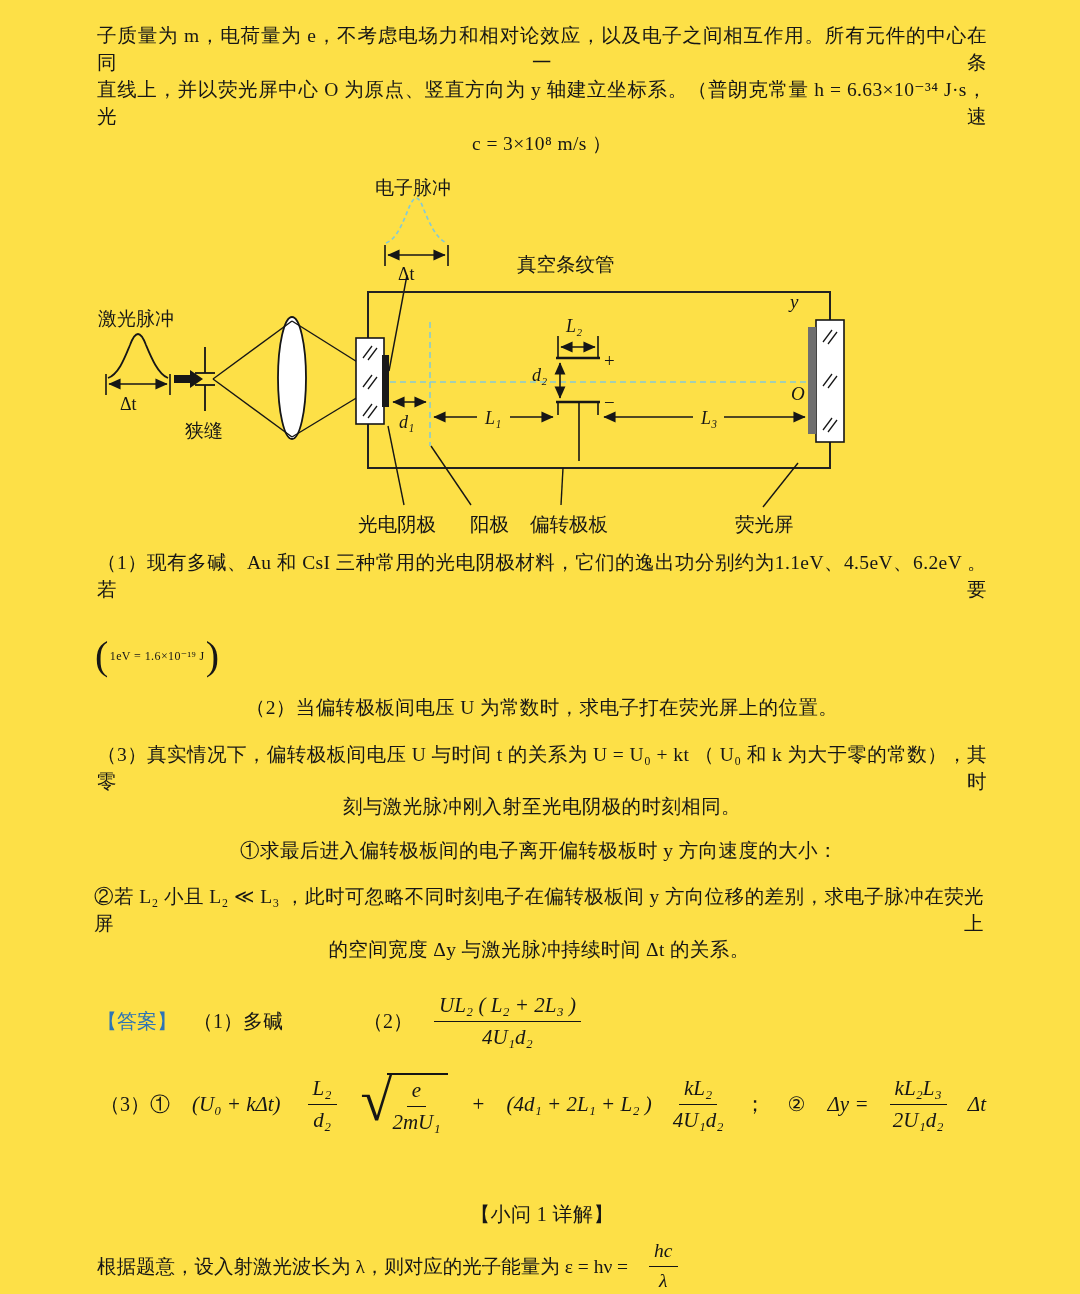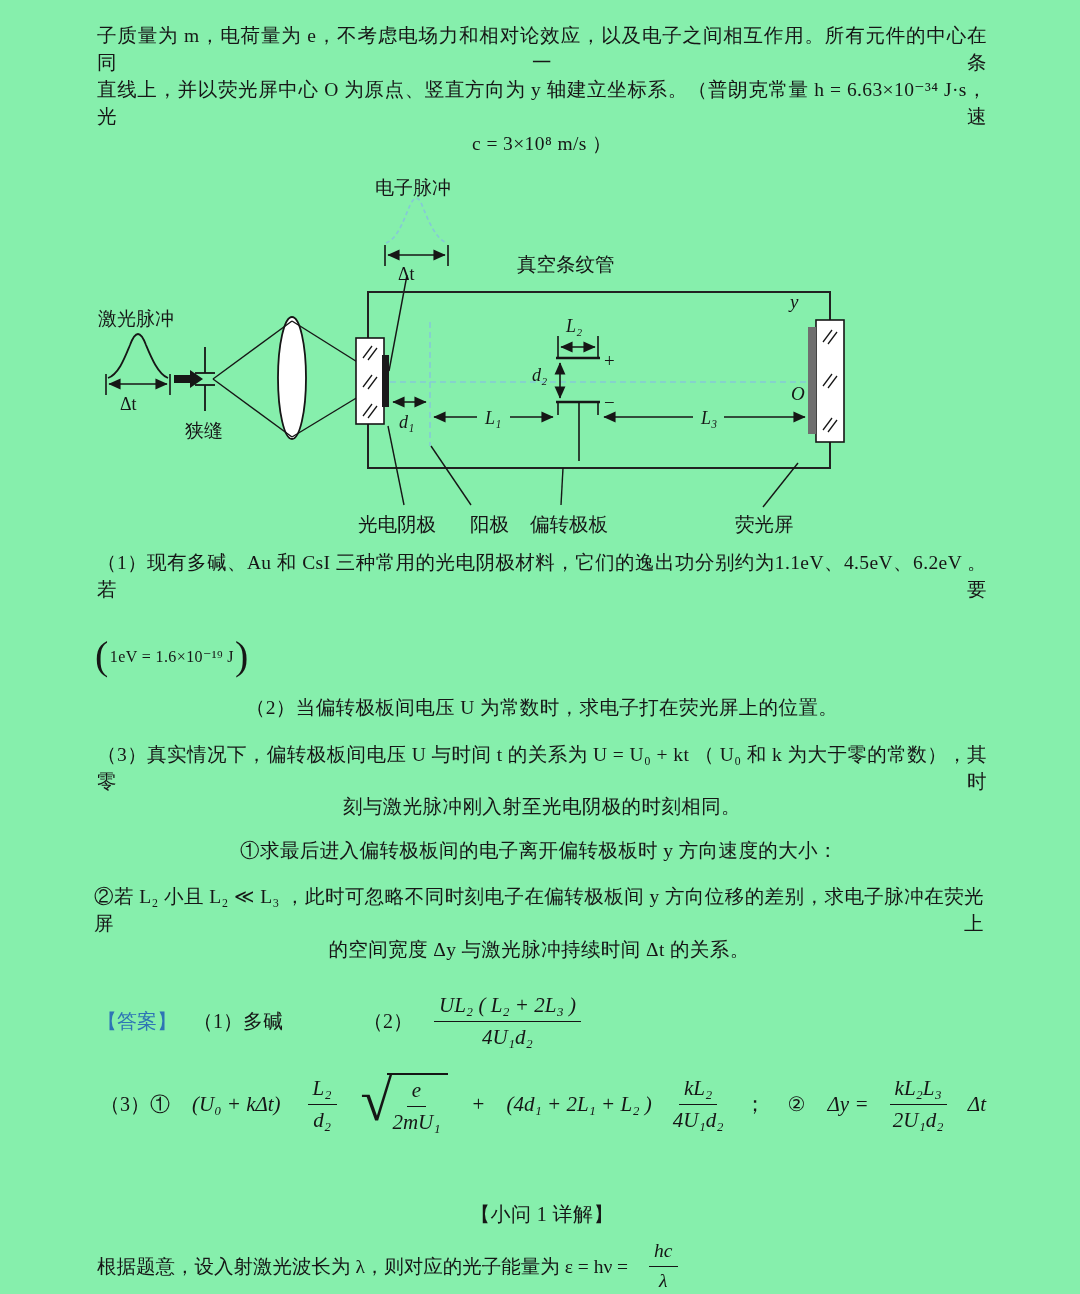--- a/index.html
+++ b/index.html
@@ -1,16 +1,16 @@
 <!DOCTYPE html>
 <html><head>
 <meta charset="utf-8">
 <style>
   html,body{margin:0;padding:0;background:#e9e9e9;}
-  #page{position:relative;width:1080px;height:1294px;background:#86efac;margin:0 auto;overflow:hidden;
+  #page{position:relative;width:1080px;height:1294px;background:#fde047;margin:0 auto;overflow:hidden;
         font-family:"Liberation Serif","DejaVu Serif",serif;color:#161616;}
   .line{position:absolute;left:97px;width:890px;font-size:19.5px;letter-spacing:.4px;white-space:nowrap;text-align:center;}
   .full{text-align:justify;text-align-last:justify;white-space:normal;}
   .tagblue{color:#2e74b5;}
   .formula{position:absolute;display:flex;align-items:center;font-size:21px;white-space:nowrap;gap:16px;}
   .it{font-style:italic;}
   .frac{display:inline-flex;flex-direction:column;align-items:center;text-align:center;
         font-style:italic;line-height:1.25;margin:0 5px;}
   .frac .num{border-bottom:1.6px solid #151515;padding:0 5px 2px;}
   .frac .den{padding-top:2px;}
@@ -153,21 +153,21 @@
 
     <text x="358" y="356" font-size="19.5">光电阴极</text>
     <text x="470" y="356" font-size="19.5">阳极</text>
     <text x="530" y="356" font-size="19.5">偏转极板</text>
     <text x="735" y="356" font-size="19.5">荧光屏</text>
   </svg>
 
   <div class="line full" style="top:549px">（1）现有多碱、Au 和 CsI 三种常用的光电阴极材料，它们的逸出功分别约为1.1eV、4.5eV、6.2eV 。若要</div>
   <div class="line note" style="top:636px;left:94px">
     <span class="bigp">(</span>
-    <span style="font-size:16px">1eV = 1.6×10⁻¹⁹ J</span>
+    <span style="font-size:12px">1eV = 1.6×10⁻¹⁹ J</span>
     <span class="bigp">)</span>
   </div>
 
   <div class="line" style="top:694px">（2）当偏转极板间电压 U 为常数时，求电子打在荧光屏上的位置。</div>
 
   <div class="line full" style="top:741px">（3）真实情况下，偏转极板间电压 U 与时间 t 的关系为 U = U₀ + kt （ U₀ 和 k 为大于零的常数），其零时</div>
   <div class="line" style="top:793px">刻与激光脉冲刚入射至光电阴极的时刻相同。</div>
   <div class="line" style="top:837px;left:94px">①求最后进入偏转极板间的电子离开偏转极板时 y 方向速度的大小：</div>
   <div class="line full" style="top:883px;left:94px">②若 L₂ 小且 L₂ ≪ L₃ ，此时可忽略不同时刻电子在偏转极板间 y 方向位移的差别，求电子脉冲在荧光屏上</div>
   <div class="line" style="top:936px;left:94px">的空间宽度 Δy 与激光脉冲持续时间 Δt 的关系。</div>

